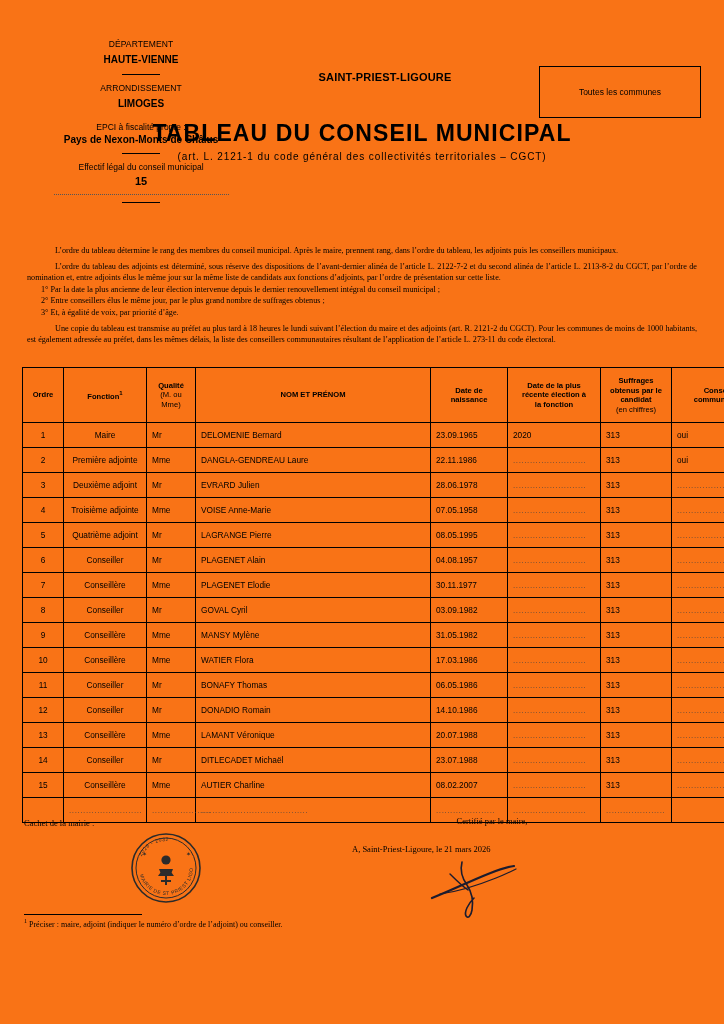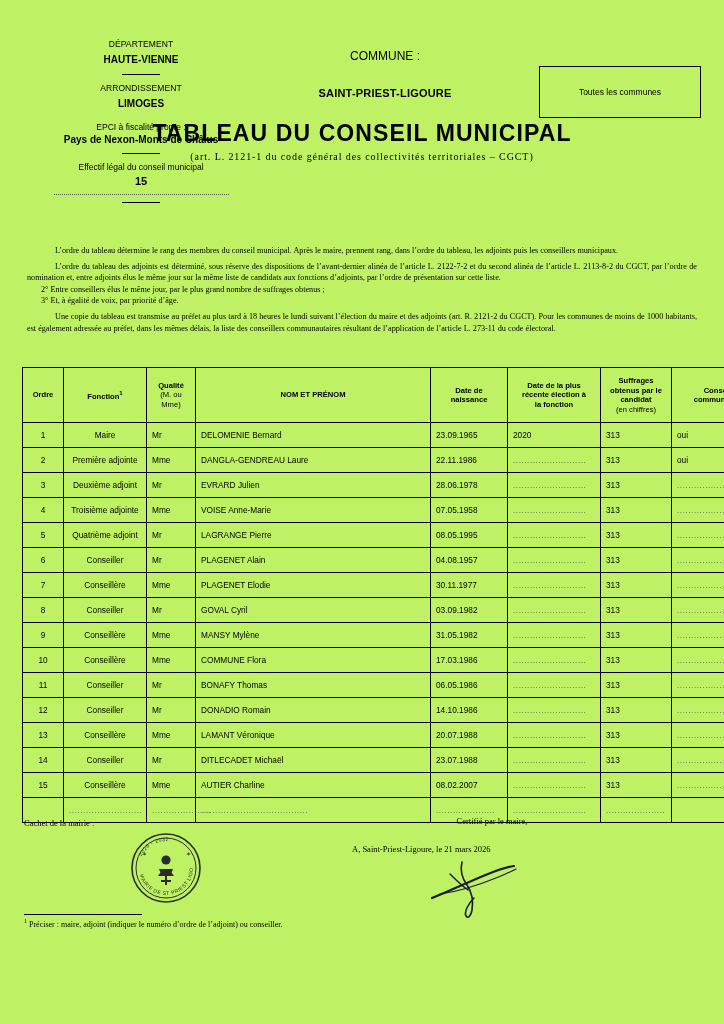--- a/index.html
+++ b/index.html
@@ -13,21 +13,21 @@
     position: relative;
     font-family: "Liberation Sans", sans-serif;
     color: #000000;
     overflow: hidden;
   }
 
   .page {
     position: relative;
     width: 724px;
     height: 1024px;
-    background: #bef264;
+    background: #f97316;
   }
 
   
   .header {
     position: absolute;
     top: 38px;
     left: 0;
     width: 724px;
     height: 180px;
   }
@@ -130,21 +130,21 @@
     font-weight: bold;
     letter-spacing: 1.1px;
     line-height: 27px;
     font-family: "Liberation Sans", sans-serif;
   }
   .subtitle {
     font-size: 10px;
     letter-spacing: 0.9px;
     line-height: 14px;
     margin-top: 3px;
-    font-family: Liberation Serif, serif;
+    font-family: Liberation Sans, sans-serif;
   }
 
   
   .legal {
     position: absolute;
     top: 232px;
     left: 27px;
     width: 670px;
     font-family: "Liberation Serif", serif;
     font-size: 8.2px;
@@ -311,37 +311,37 @@
       <div class="epci-label">EPCI à fiscalité propre :</div>
       <div class="epci-value">Pays de Nexon-Monts de Châlus</div>
       <div class="rule"></div>
       <div class="effectif-label">Effectif légal du conseil municipal</div>
       <div class="effectif-value">15</div>
       <div class="rule-dotted"></div>
       <div class="rule"></div>
     </div>
 
     <div class="center-head">
-      <div class="commune-label">COMMUNE :</div>
       <div class="commune-name">SAINT-PRIEST-LIGOURE</div>
     </div>
 
     <div class="right-box">
       <span class="right-box-text">Toutes les communes</span>
     </div>
   </div>
 
   <div class="title-block">
     <div class="main-title">TABLEAU DU CONSEIL MUNICIPAL</div>
     <div class="subtitle">(art. L. 2121-1 du code général des  collectivités territoriales – CGCT)</div>
   </div>
 
   <div class="legal">
     <p class="p-indent">L’ordre du tableau détermine le rang des membres du conseil municipal. Après le maire, prennent rang, dans l’ordre du tableau, les adjoints puis les conseillers municipaux.</p>
     <p class="p-indent p-gap">L’ordre du tableau des adjoints est déterminé, sous réserve des dispositions de l’avant-dernier alinéa de l’article L. 2122-7-2 et du second alinéa de l’article L. 2113-8-2 du CGCT, par l’ordre de nomination et, entre adjoints élus le même jour sur la même liste de candidats aux fonctions d’adjoints, par l’ordre de présentation sur cette liste.</p>
+    <p class="p-sub">1° Par la date la plus ancienne de leur élection intervenue depuis le dernier renouvellement intégral du conseil municipal ;</p>
     <p class="p-sub">2° Entre conseillers élus le même jour, par le plus grand nombre de suffrages obtenus ;</p>
     <p class="p-sub">3° Et, à égalité de voix, par priorité d’âge.</p>
     <p class="p-indent p-gap">Une copie du tableau est transmise au préfet au plus tard à 18 heures le lundi suivant l’élection du maire et des adjoints (art. R. 2121-2 du CGCT). Pour les communes de moins de 1000 habitants, est également adressée au préfet, dans les mêmes délais, la liste des conseillers communautaires résultant de l’application de l’article L. 273-11 du code électoral.</p>
   </div>
 
   <div class="table-wrap">
     <table class="council">
       <thead>
         <tr>
           <th class="c-ordre">
@@ -467,21 +467,21 @@
             <td class="c-nom">MANSY Mylène</td>
             <td class="c-naiss">31.05.1982</td>
             <td class="c-elect"><span class="dots dots-md">......................................</span></td>
             <td class="c-suff">313</td>
             <td class="c-comm"><span class="dots dots-lg">......................................</span></td>
           </tr>
           <tr>
             <td class="c-ordre">10</td>
             <td class="c-fonct">Conseillère</td>
             <td class="c-qual">Mme</td>
-            <td class="c-nom">COMMUNE Flora</td>
+            <td class="c-nom">WATIER Flora</td>
             <td class="c-naiss">17.03.1986</td>
             <td class="c-elect"><span class="dots dots-md">......................................</span></td>
             <td class="c-suff">313</td>
             <td class="c-comm"><span class="dots dots-lg">......................................</span></td>
           </tr>
           <tr>
             <td class="c-ordre">11</td>
             <td class="c-fonct">Conseiller</td>
             <td class="c-qual">Mr</td>
             <td class="c-nom">BONAFY Thomas</td>

